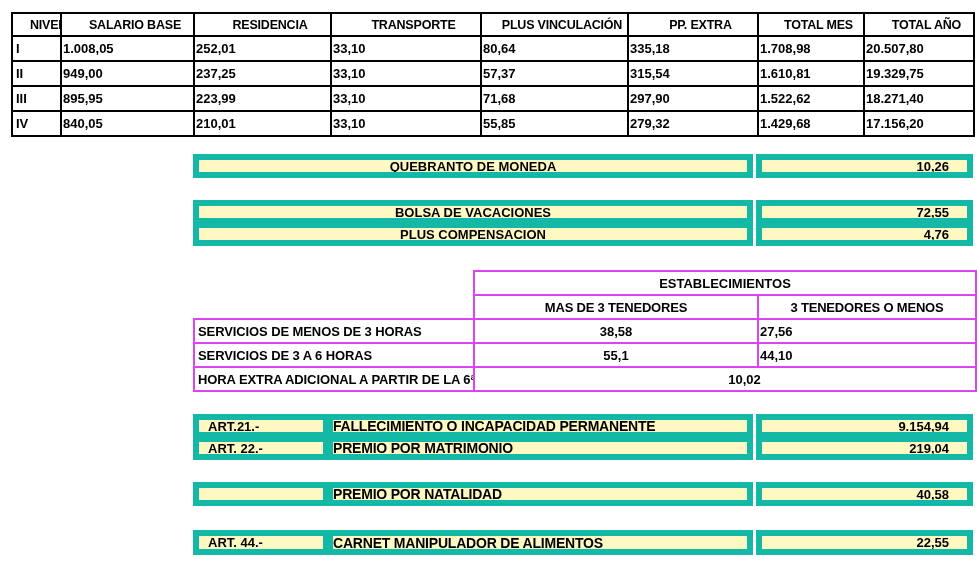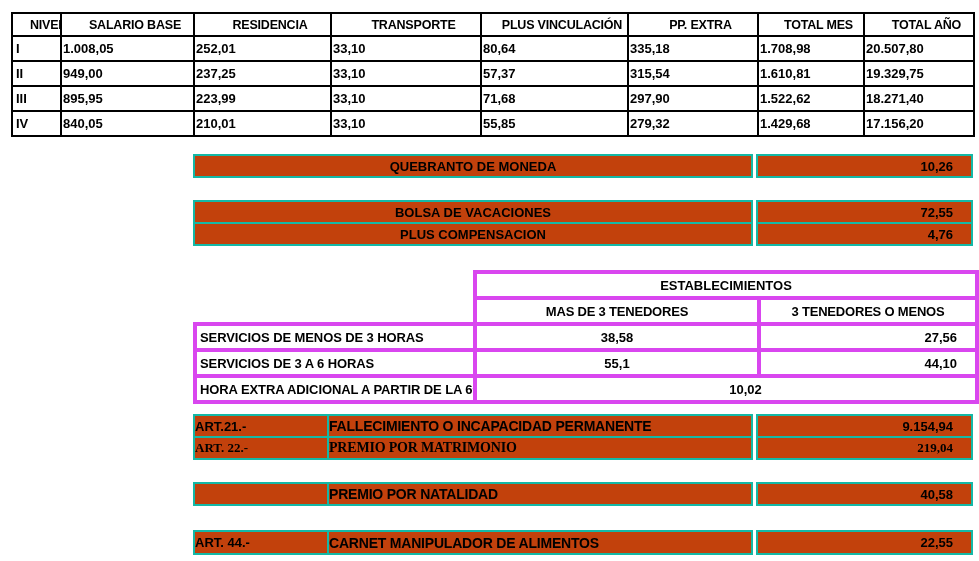--- a/index.html
+++ b/index.html
@@ -14,38 +14,38 @@
     border:2px solid #000;height:21px;font-size:13px;overflow:hidden;white-space:nowrap;box-sizing:content-box;
   }
   table.main th{text-align:center;padding:0 2px 0 17px;font-size:12.5px;letter-spacing:-0.2px;}
   table.main td.num{}
   table.main td.lvl{text-align:left;padding-left:3px;}
   col.w0{width:49px}col.w1{width:133px}col.w2{width:137px}col.w3{width:150px}
   col.w4{width:147px}col.w5{width:130px}col.w6{width:106px}col.w7{width:110px}
   
   .flexrow{position:absolute;left:193px;width:780px;display:flex;}
   .box{
-    border:2px solid #14b8a6;box-sizing:border-box;height:24px;background:#c2410c;
+    border:6px solid #14b8a6;box-sizing:border-box;height:24px;background:#fef9c3;
     display:flex;align-items:center;font-size:13px;white-space:nowrap;overflow:hidden;
   }
   .labelbox{flex:1;justify-content:center;}
   .valuebox{width:217px;margin-left:3px;justify-content:flex-end;padding-right:18px;}
-  .artcell{width:136px;justify-content:flex-start;padding-left:0;}
+  .artcell{width:136px;justify-content:flex-start;padding-left:9px;}
   .desccell{flex:1;margin-left:-2px;justify-content:flex-start;font-size:14px;letter-spacing:-0.2px;}
   .h25{height:25px;}
   
   table.estab{border-collapse:collapse;table-layout:fixed;position:absolute;left:193px;top:270px;width:782px;}
-  table.estab td{border:4px solid #d946ef;height:20px;font-size:13px;white-space:nowrap;overflow:hidden;box-sizing:content-box;}
+  table.estab td{border:2px solid #d946ef;height:20px;font-size:13px;white-space:nowrap;overflow:hidden;box-sizing:content-box;}
   table.estab td.blank{border:none;}
   col.e0{width:280px}col.e1{width:284px}col.e2{width:218px}
   .ehead{text-align:center;font-size:13px;}
   .esub{text-align:center;font-size:13.5px;letter-spacing:-0.2px;border-radius:9px;}
   .elabel{font-size:10.5px;text-align:left;padding-left:3px;letter-spacing:-0.1px;}
   .ev1{text-align:center;}
-  .ev2{text-align:right;padding-right:18px;}
+  .ev2{text-align:left;padding-right:18px;}
   .evspan{text-align:center;padding-left:40px;}
 </style>
 </head>
 <body>
 
 <div class="canvas">
 
   <table class="main">
     <colgroup>
         <col class="w0">
@@ -159,21 +159,21 @@
       </tr>
     </tbody>
   </table>
 
   <div class="flexrow" style="top:414px;">
     <div class="box artcell">ART.21.-</div>
     <div class="box desccell">FALLECIMIENTO O INCAPACIDAD PERMANENTE</div>
     <div class="box valuebox">9.154,94</div>
   </div>
 
-  <div class="flexrow" style="top:436px;font-family:Liberation Serif, serif;">
+  <div class="flexrow" style="top:436px;">
     <div class="box artcell">ART. 22.-</div>
     <div class="box desccell">PREMIO POR MATRIMONIO</div>
     <div class="box valuebox">219,04</div>
   </div>
   <div class="flexrow" style="top:482px;">
     <div class="box artcell"></div>
     <div class="box desccell">PREMIO POR NATALIDAD</div>
     <div class="box valuebox">40,58</div>
   </div>
 

